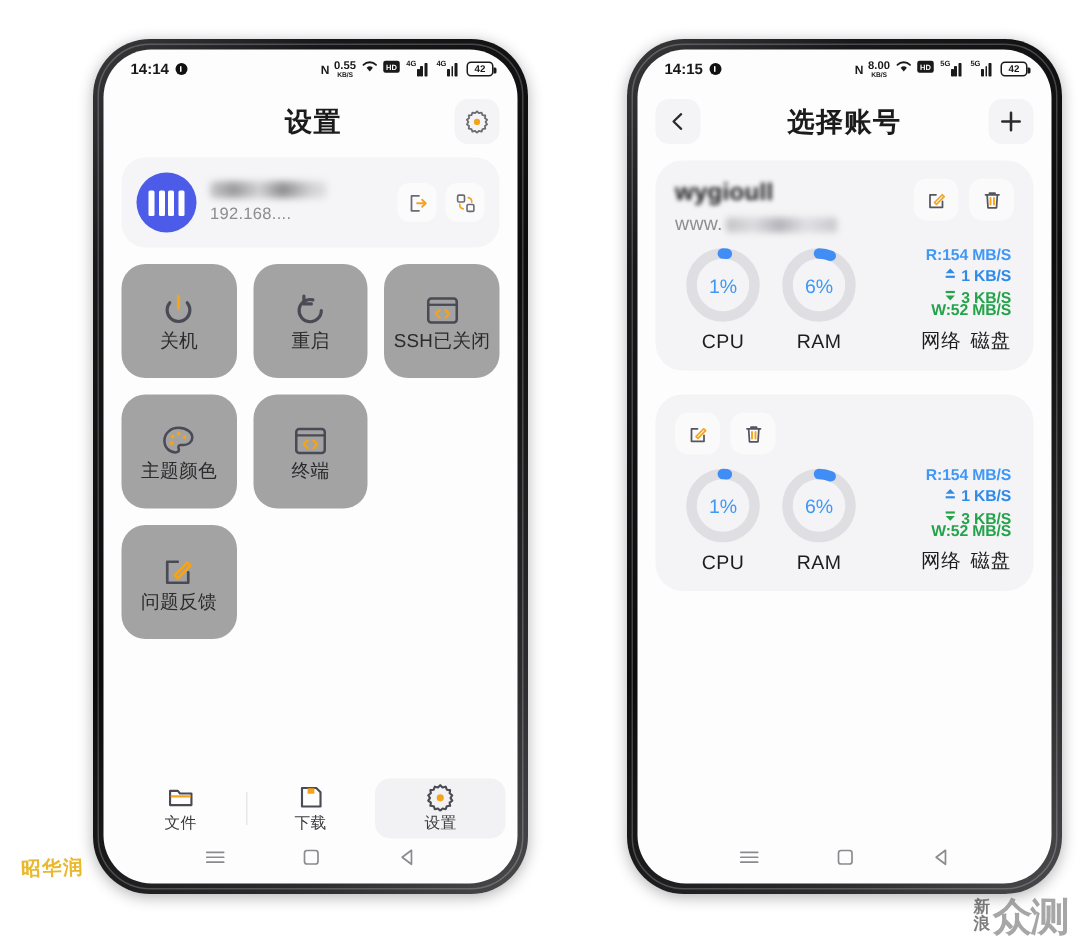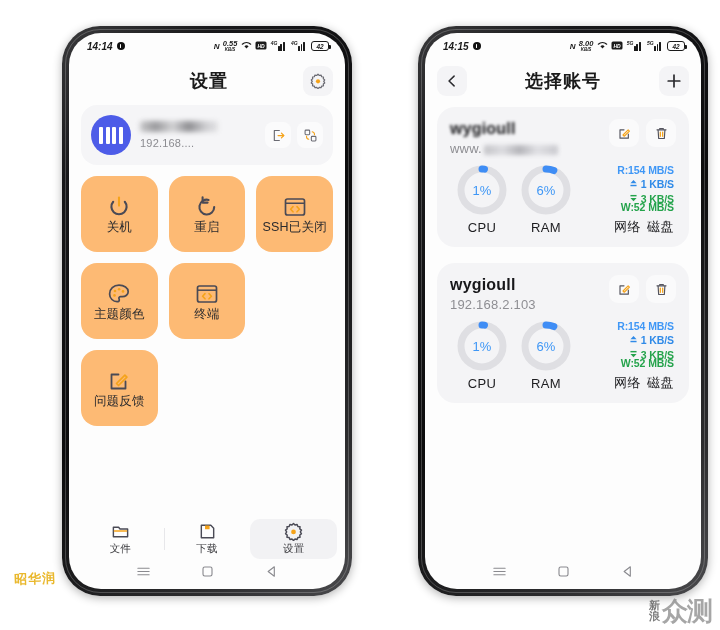--- a/index.html
+++ b/index.html
@@ -31,21 +31,21 @@
     position: relative; width: 100%; height: 100%;
     border-radius: 32px; background: #fdfdfd; overflow: hidden;
     display: flex; flex-direction: column;
   }
 
   
   .statusbar {
     height: 26px; flex: 0 0 26px;
     display: flex; align-items: center; justify-content: space-between;
     padding: 0 16px 0 18px;
-    font-size: 10px; color: #1a1a1a; font-weight: 600; font-style: italic;
+    font-size: 10px; color: #1a1a1a; font-weight: 600;
   }
   .sb-left { display: flex; align-items: center; gap: 4px; }
   .sb-dot { width: 8px; height: 8px; border-radius: 50%; background:#111; position: relative; }
   .sb-dot::after{ content:""; position:absolute; left:3px; top:1.5px; width:1.6px; height:4px; background:#fff; border-radius:1px;}
   .sb-right { display: flex; align-items: center; gap: 3.5px; }
   .sb-n { font-size: 8px; font-weight: 700; letter-spacing:-.3px;}
   .sb-speed { display:flex; flex-direction:column; align-items:center; line-height:1; }
   .sb-speed .v { font-size: 7.5px; font-weight: 700; }
   .sb-speed .u { font-size: 4.5px; font-weight: 700; letter-spacing:-.1px;}
   .sb-batt {
@@ -90,21 +90,21 @@
     height:11px;width:78px;border-radius:3px;margin-bottom:5px;
     background:linear-gradient(90deg,#c8c8ca 0%,#9a9a9d 20%,#d2d2d4 42%,#8e8e92 62%,#cfcfd2 85%,#e2e2e4 100%);
     filter: blur(2.4px);
   }
   .prof-ip{ font-size:11px; color:#8b8b90; letter-spacing:.2px;}
   .prof-actions{ display:flex; gap:6px; }
   .prof-btn{ width:26px;height:26px;border-radius:8px;background:#fbfbfc;display:flex;align-items:center;justify-content:center;}
 
   .grid { display:grid; grid-template-columns: repeat(3, 1fr); gap: 11px; }
   .tile {
-    background:#fdba74; border-radius: 16px; height: 76px;
+    background:#a3a3a3; border-radius: 16px; height: 76px;
     display:flex; flex-direction:column; align-items:center; justify-content:center; gap:0;
     padding: 6px 4px;
   }
   .tile .ico { height: 26px; display:flex; align-items:center; justify-content:center; }
   .tile .lbl { font-size: 12.5px; color:#2b2b2e; text-align:center; line-height:1.18; letter-spacing:.2px;}
   .grid.second { margin-top: 11px; }
   .grid.third  { margin-top: 11px; }
 
   
   .tabbar {
@@ -546,24 +546,20 @@
               <div class="net-labels">
                 <span>网络</span>
                 <span>磁盘</span>
               </div>
             </div>
           </div>
         </div>
 
         <div class="acct-card">
           <div class="acct-top">
-            <div class="acct-names">
-              <div class="acct-name">wygioull</div>
-              <div class="acct-sub">192.168.2.103</div>
-            </div>
             <div class="acct-acts">
               <div class="acct-btn">
                 <svg width="15" height="15" viewBox="0 0 18 18">
                   <path d="M13.6 9.8 V14.6 H3.6 V4.6 H8.4" fill="none" stroke="#55555f" stroke-width="1.4" stroke-linecap="round" stroke-linejoin="round"></path>
                   <path d="M7.2 10.8 L13.4 4.6 L14.9 6.1 L8.7 12.3 Z" fill="none" stroke="#f5a31a" stroke-width="1.4" stroke-linejoin="round"></path>
                 </svg>
               </div>
               <div class="acct-btn">
                 <svg width="15" height="15" viewBox="0 0 18 18">
                   <path d="M3.6 4.6 H14.4" stroke="#55555f" stroke-width="1.4" stroke-linecap="round"></path>

